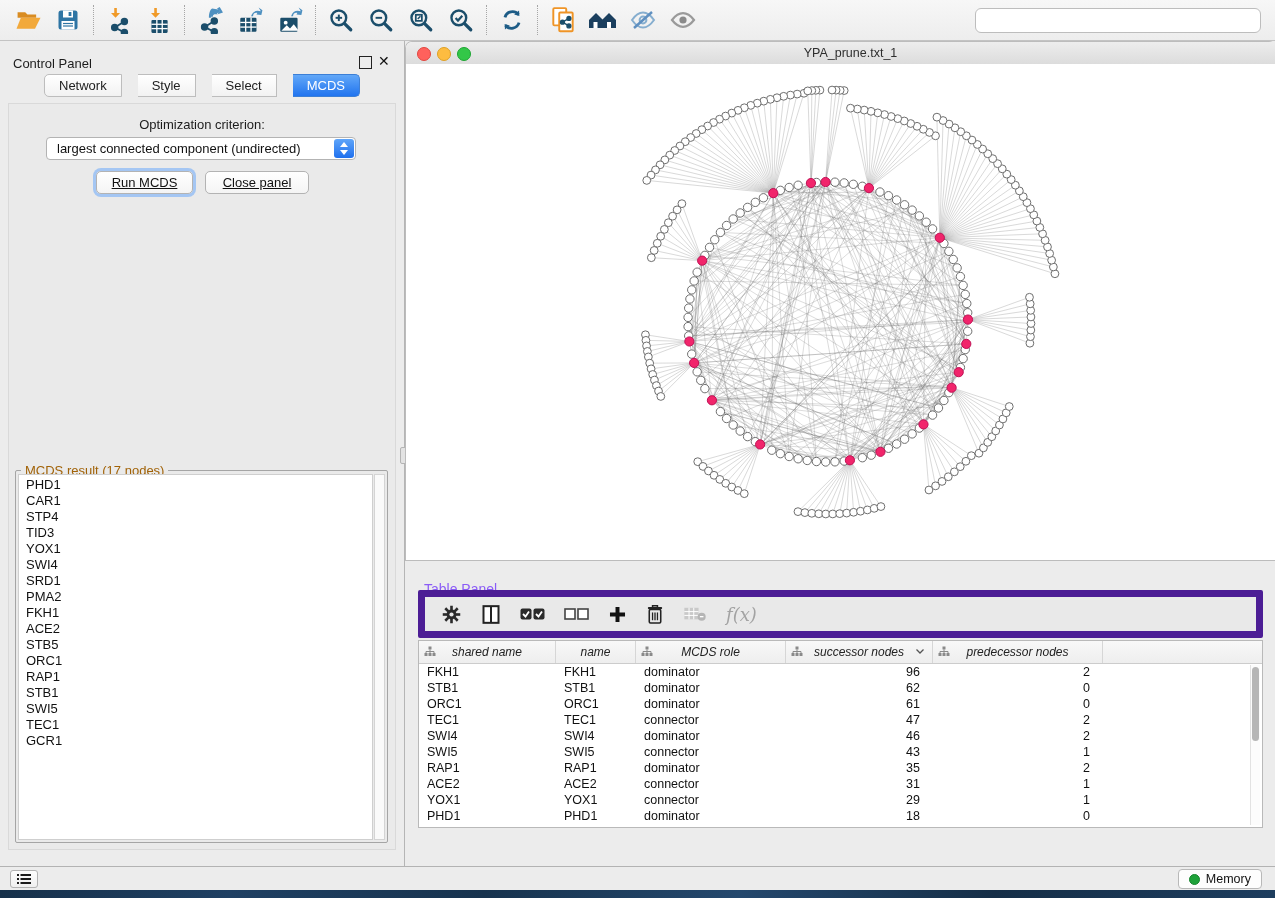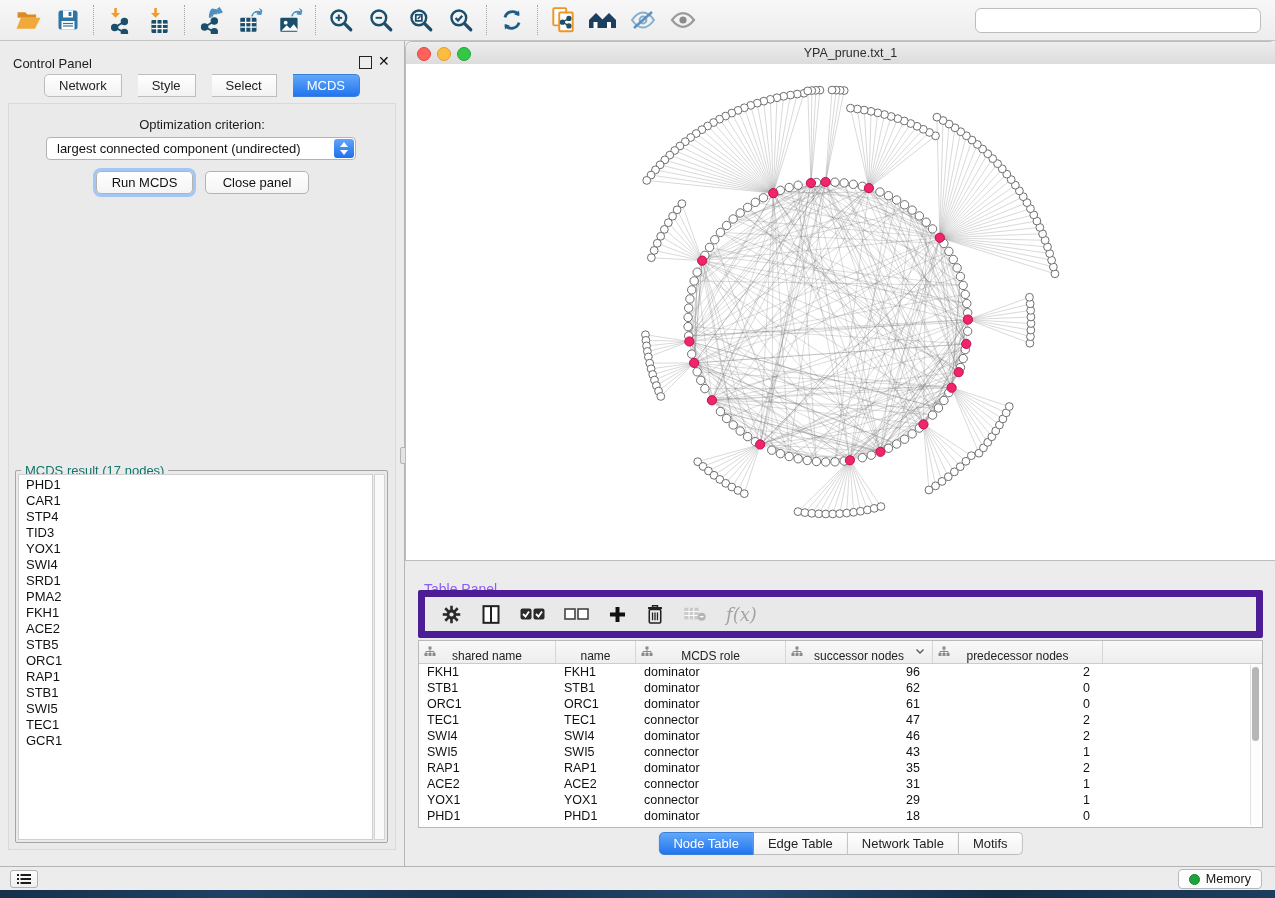--- a/index.html
+++ b/index.html
@@ -26,25 +26,25 @@
   .seg .segbtn{height:23px;padding:0 14px;font-size:13px;color:#222;background:linear-gradient(#ffffff,#f2f2f2);border:1px solid #bdbdbd;border-left:none;cursor:pointer;font-family:inherit;}
   .seg .segbtn:first-child{border-left:1px solid #bdbdbd;border-radius:5px 0 0 5px;}
   .seg .segbtn:last-child{border-radius:0 5px 5px 0;}
   .seg .segbtn.selected{background:linear-gradient(#62a8f8,#2174ef);color:#fff;border-color:#3c7fd6;}
   .cp-tabs{position:absolute;left:50%;transform:translateX(-50%);top:33px;gap:16px;}
   .cp-content{position:absolute;left:8px;top:62px;width:388px;height:747px;background:#eaeaea;border:1px solid #d9d9d9;box-sizing:border-box;}
   .opt-label{position:absolute;left:0;top:13px;width:100%;text-align:center;font-size:13px;color:#1c1c1c;}
   .dropdown{position:absolute;left:37px;top:33px;width:310px;height:23px;background:#fff;border:1px solid #b3b3b3;border-radius:4px;box-sizing:border-box;display:flex;align-items:center;cursor:pointer;}
   .dropdown .dd-text{font-size:13px;color:#111;padding-left:10px;white-space:nowrap;}
   .dd-stepper{position:absolute;right:1px;top:1px;width:20px;height:19px;border-radius:3px;background:linear-gradient(#5fa5f9,#1f70ee);display:flex;flex-direction:column;align-items:center;justify-content:center;gap:1px;}
-  .cp-btn{position:absolute;top:67px;height:23px;background:linear-gradient(#ffffff,#f4f4f4);border:1px solid #b3b3b3;border-radius:5px;font-size:13px;color:#111;font-family:inherit;cursor:pointer;}
+  .cp-btn{position:absolute;top:67px;height:23px;background:linear-gradient(#ffffff,#f4f4f4);border:1px solid #b3b3b3;border-radius:5px;font-size:13px;color:#111;font-family:inherit;cursor:pointer;text-decoration:underline;}
   .btn-run{left:87px;width:97px;box-shadow:0 0 0 3px rgba(116,173,248,0.6);}
   .btn-close{left:196px;width:104px;}
   .groupbox{position:absolute;left:6px;top:366px;width:371px;height:371px;border:1px solid #a5a5a5;border-radius:2px;}
-  .gb-title{position:absolute;top:-8px;left:5px;background:#eaeaea;padding:0 4px;font-size:13px;color:#0f766e;}
+  .gb-title{position:absolute;top:-8px;left:5px;background:#eaeaea;padding:0 4px;font-size:13px;color:#a16207;}
   .gb-list{position:absolute;left:2px;top:3px;right:14px;bottom:2px;background:#fff;border:1px solid #cfcfcf;overflow:hidden;padding-top:2px;}
   .gb-item{font-size:13px;line-height:16px;padding-left:7px;color:#111;}
   .gb-scroll{position:absolute;top:3px;right:2px;bottom:2px;width:11px;background:#fafafa;border:1px solid #d4d4d4;box-sizing:border-box;}
 
   
   .splitter-handle{position:absolute;left:400px;top:447px;width:9px;height:15px;background:#e3e3e3;border:1px solid #b4b4b4;border-radius:2px;cursor:col-resize;}
 
   
   .network-window{position:absolute;left:406px;top:42px;width:869px;height:518px;background:#fff;border-radius:6px 6px 0 0;box-shadow:0 0 0 1px #bcbcbc;}
   .net-titlebar{position:absolute;left:0;top:0;width:100%;height:22px;background:linear-gradient(#ededed,#dcdcdc);border-bottom:1px solid #b6b6b6;border-radius:6px 6px 0 0;padding-left:20px;}
@@ -56,21 +56,21 @@
   .net-canvas{position:absolute;left:0;top:22px;width:869px;height:496px;background:#fff;overflow:hidden;}
 
   
   .table-panel{position:absolute;left:406px;top:564px;width:869px;height:302px;background:#ececec;}
   .tp-title{position:absolute;left:18px;top:17px;font-size:14px;color:#8b5cf6;}
   .tp-toolbar{position:absolute;left:12px;top:26px;width:845px;height:48px;background:#e9e9e9;border:7px solid #4c1d95;border-radius:2px;box-sizing:border-box;display:flex;align-items:center;gap:19px;padding-left:16px;}
   .tp-tool{background:none;border:none;padding:0;display:flex;align-items:center;cursor:pointer;}
   .fx-label{font-family:"DejaVu Serif","Liberation Serif",serif;font-style:italic;font-size:18px;color:#a3a3a3;}
   .tp-table{position:absolute;left:12px;top:76px;width:845px;height:188px;background:#fff;border:1px solid #b9b9b9;box-sizing:border-box;overflow:hidden;}
   .th-row{display:flex;height:22px;background:linear-gradient(#f8f8f8,#eeeeee);border-bottom:1px solid #cccccc;}
-  .th{display:flex;align-items:flex-end;justify-content:center;gap:5px;font-size:12px;color:#222;border-right:1px solid #d6d6d6;box-sizing:border-box;position:relative;}
+  .th{display:flex;align-items:center;justify-content:center;gap:5px;font-size:12px;color:#222;border-right:1px solid #d6d6d6;box-sizing:border-box;position:relative;font-style:italic;}
   .c0{width:137px;} .c1{width:80px;} .c2{width:150px;} .c3{width:147px;} .c4{width:170px;} .cf{flex:1;border-right:none;}
   .th .type-icon{position:absolute;left:5px;top:5px;}
   .th .sort-chevron{position:absolute;right:8px;top:8px;}
   .trow{display:flex;height:16px;}
   .tcell{font-size:12.5px;color:#111;line-height:16px;box-sizing:border-box;white-space:nowrap;overflow:hidden;}
   .tcell.c0,.tcell.c1,.tcell.c2{padding-left:8px;}
   .tcell.c3,.tcell.c4{text-align:right;padding-right:13px;}
   .tv-scroll{position:absolute;right:2px;top:24px;width:9px;height:160px;background:#fcfcfc;border-left:1px solid #e2e2e2;}
   .tv-thumb{position:absolute;left:1px;top:2px;width:7px;height:74px;background:#b6b6b6;border-radius:4px;}
   .tp-tabs{position:absolute;left:50%;transform:translateX(-50%);top:268px;}
@@ -1230,26 +1230,20 @@
             <div class="tcell c3">18</div>
             <div class="tcell c4">0</div>
             <div class="tcell cf"></div>
           </div>
         </div>
       <div class="tv-scroll">
           <div class="tv-thumb"></div>
         </div>
     </div>
 
-    <div class="seg tp-tabs">
-      <button class="segbtn selected">Node Table</button>
-      <button class="segbtn">Edge Table</button>
-      <button class="segbtn">Network Table</button>
-      <button class="segbtn">Motifs</button>
-    </div>
   </div>
 
   <div class="status-bar">
     <button class="list-btn">
         <svg width="14" height="12" viewBox="0 0 14 12">
           <g fill="#1c1c1c">
             <rect x="0" y="1" width="2" height="2"></rect>
             <rect x="3.5" y="1" width="10.5" height="2"></rect>
             <rect x="0" y="5" width="2" height="2"></rect>
             <rect x="3.5" y="5" width="10.5" height="2"></rect>

